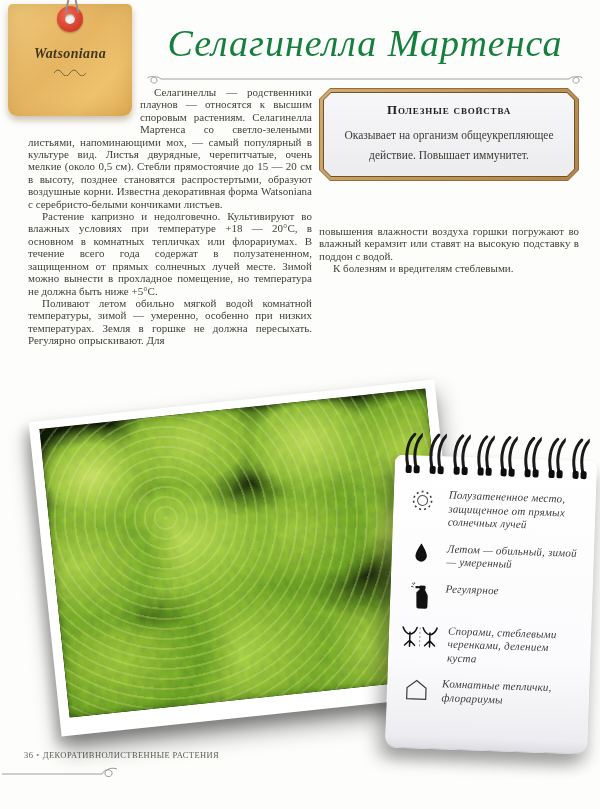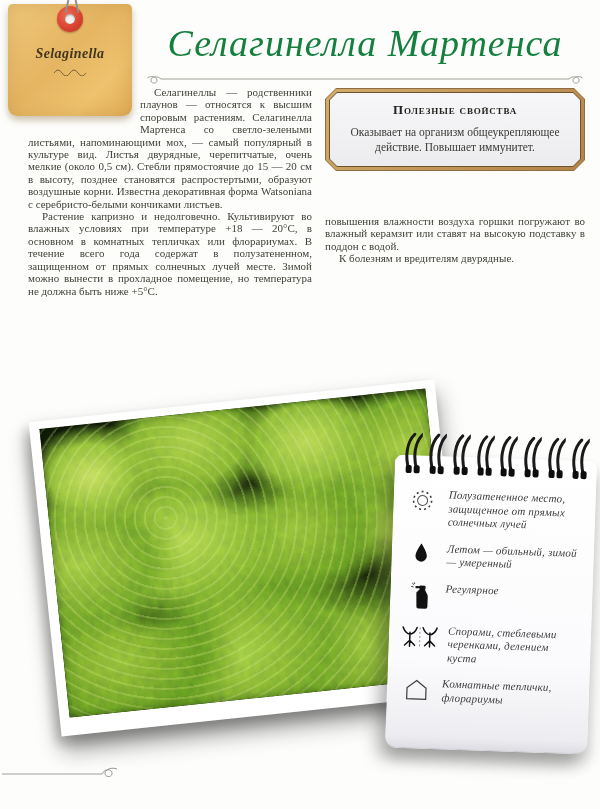--- a/index.html
+++ b/index.html
@@ -24,40 +24,40 @@
             color:#42351d;letter-spacing:.4px;}
   .tag-flourish{display:block;margin:3px auto 0;}
 
   
   .title{position:absolute;left:142px;top:18px;width:446px;text-align:center;z-index:2;
          font-family:"Liberation Serif",serif;font-style:italic;font-size:38px;line-height:50px;
          color:#15803d;letter-spacing:1px;white-space:nowrap;}
   .title-divider{position:absolute;left:146px;top:72px;z-index:2;}
 
   
-  .columns{position:absolute;left:28px;top:86px;width:557px;display:flex;gap:13px;z-index:1;}
+  .columns{position:absolute;left:28px;top:86px;width:557px;display:flex;gap:7px;z-index:1;}
   .col-left{width:284px;}
   .col-right{width:260px;}
   .columns p{margin:0;font-size:11px;line-height:12.4px;text-align:justify;text-indent:14px;
              color:#42423a;}
   .columns p.noindent{text-indent:0;margin-top:44px;}
   .tag-spacer{float:left;width:112px;height:44px;}
 
   
   .bx1{background:#8f6d3c;padding:1px;margin:2px 0 9px;
        clip-path:polygon(11px 0,calc(100% - 11px) 0,100% 11px,100% calc(100% - 11px),calc(100% - 11px) 100%,11px 100%,0 calc(100% - 11px),0 11px);}
   .bx2{background:linear-gradient(135deg,#d3ab6e,#b3834a);padding:3px;
        clip-path:polygon(10px 0,calc(100% - 10px) 0,100% 10px,100% calc(100% - 10px),calc(100% - 10px) 100%,10px 100%,0 calc(100% - 10px),0 10px);}
   .bx3{background:#6d5428;padding:1px;
        clip-path:polygon(8px 0,calc(100% - 8px) 0,100% 8px,100% calc(100% - 8px),calc(100% - 8px) 100%,8px 100%,0 calc(100% - 8px),0 8px);}
   .bx4{background:linear-gradient(#f7f7f9,#ececef);padding:7px 12px 11px;
        clip-path:polygon(7px 0,calc(100% - 7px) 0,100% 7px,100% calc(100% - 7px),calc(100% - 7px) 100%,7px 100%,0 calc(100% - 7px),0 7px);}
   .benefits-title{margin:2px 0 7px;text-align:center;font-variant:small-caps;font-weight:bold;
                   font-size:13px;letter-spacing:.8px;color:#22221e;}
-  .benefits-body{font-size:11.5px;line-height:15px;text-align:center;color:#3a3a34;}
+  .benefits-body{font-size:11.5px;line-height:20px;text-align:center;color:#3a3a34;}
 
   
   .photo{position:absolute;left:44px;top:400px;width:408px;height:316px;z-index:2;
          transform:rotate(-6deg);background:#ffffff;box-sizing:border-box;
          padding:8px 10px 18px 10px;
          box-shadow:0 14px 22px rgba(25,25,25,.45),-5px 7px 12px rgba(25,25,25,.22);}
   .photo-img{position:relative;width:100%;height:100%;overflow:hidden;
     background-color:#101a08;
     background-image:
       repeating-radial-gradient(circle at 30% 35%, rgba(225,243,160,.22) 0 1.5px, rgba(0,0,0,0) 2.5px 10px),
@@ -99,55 +99,56 @@
 </head>
 <body>
 
 <div class="page">
 
   <div class="tag">
     <span class="string string-left"></span>
     <span class="string string-right"></span>
     <span class="grommet"></span>
     <div class="tag-text">
-      <div>Selaginella</div>
+      <div>Watsoniana</div>
       <svg class="tag-flourish" width="38" height="9" viewBox="0 0 38 9">
         <path d="M3 6 q4 -6 8 0 t8 0 t8 0 t8 0" fill="none" stroke="#7a6638" stroke-width="1"></path>
       </svg>
     </div>
   </div>
 
   <div class="title">Селагинелла Мартенса</div>
   <svg class="title-divider" width="438" height="14" viewBox="0 0 438 14">
     <line x1="15" y1="7" x2="423" y2="7" stroke="#9a958c" stroke-width="0.9"></line>
     <path d="M15 7 c-4 -4 -11 -2 -10 2 c0.8 3.2 6.5 2.6 6 -1 c-0.5 -3.2 -5.5 -4.6 -9.5 -2.2" fill="none" stroke="#9a958c" stroke-width="0.9"></path>
     <path d="M423 7 c4 -4 11 -2 10 2 c-0.8 3.2 -6.5 2.6 -6 -1 c0.5 -3.2 5.5 -4.6 9.5 -2.2" fill="none" stroke="#9a958c" stroke-width="0.9"></path>
   </svg>
 
   <div class="columns">
     <div class="col-left">
       <div class="tag-spacer"></div>
       <p>Селагинеллы — родственники плаунов — относятся к высшим споровым растениям. Селагинелла Мартенса со светло-зелеными листьями, напоминающими мох, — самый популярный в культуре вид. Листья двурядные, черепитчатые, очень мелкие (около 0,5 см). Стебли прямостоячие до 15 — 20 см в высоту, позднее становятся распростертыми, образуют воздушные корни. Известна декоративная форма Watsoniana с серебристо-белыми кончиками листьев.</p>
       <p>Растение капризно и недолговечно. Культивируют во влажных условиях при температуре +18 — 20°С, в основном в комнатных тепличках или флорариумах. В течение всего года содержат в полузатененном, защищенном от прямых солнечных лучей месте. Зимой можно вынести в прохладное помещение, но температура не должна быть ниже +5°С.</p>
+      <p>Поливают летом обильно мягкой водой комнатной температуры, зимой — умеренно, особенно при низких температурах. Земля в горшке не должна пересыхать. Регулярно опрыскивают. Для</p>
     </div>
     <div class="col-right">
 
       <div class="bx1">
         <div class="bx2">
             <div class="bx3">
               <div class="bx4">
           <div class="benefits-title">Полезные свойства</div>
           <div class="benefits-body">Оказывает на организм общеукрепляющее действие. Повышает иммунитет.</div>
         </div>
             </div>
           </div>
       </div>
 
       <p class="noindent">повышения влажности воздуха горшки погружают во влажный керамзит или ставят на высокую подставку в поддон с водой.</p>
-      <p>К болезням и вредителям двурядные.</p>
+      <p>К болезням и вредителям стеблевыми.</p>
     </div>
   </div>
 
   <div class="photo">
     <div class="photo-img">
       <svg class="photo-noise" preserveAspectRatio="none">
         <filter id="moss">
             <feTurbulence type="fractalNoise" baseFrequency="0.14 0.11" numOctaves="4" seed="11"></feTurbulence>
           <feColorMatrix type="matrix" values="0 0 0 0 0.45  0 0 0 0 0.62  0 0 0 0 0.15  0 0 0 0.9 0"></feColorMatrix>
           </filter>
@@ -257,18 +258,21 @@
         <span class="nb-icon">
           <svg width="27" height="23" viewBox="0 0 27 23">
               <path d="M4 21.5 V10.5 L13.5 3 L23 10.5 V21.5 Z" fill="none" stroke="#3a3a3a" stroke-width="1.2"></path>
             </svg>
         </span>
         <span class="nb-text">Комнатные теплички, флорариумы</span>
       </div>
     </div>
   </div>
 
+  <div class="footer">
+    <span>36</span><span class="bullet">•</span><span>ДЕКОРАТИВНОЛИСТВЕННЫЕ РАСТЕНИЯ</span>
+  </div>
   <svg class="footer-flourish" width="132" height="16" viewBox="0 0 132 16">
     <line x1="0" y1="8" x2="100" y2="8" stroke="#949494" stroke-width="0.9"></line>
     <path d="M100 8 c3 -6 11 -5 10 0 c-0.7 3.8 -7.5 3.2 -7 -1 c0.5 -4 7 -6 12 -4" fill="none" stroke="#8c8c8c" stroke-width="0.9"></path>
   </svg>
 
 </div>
 
 </body></html>

